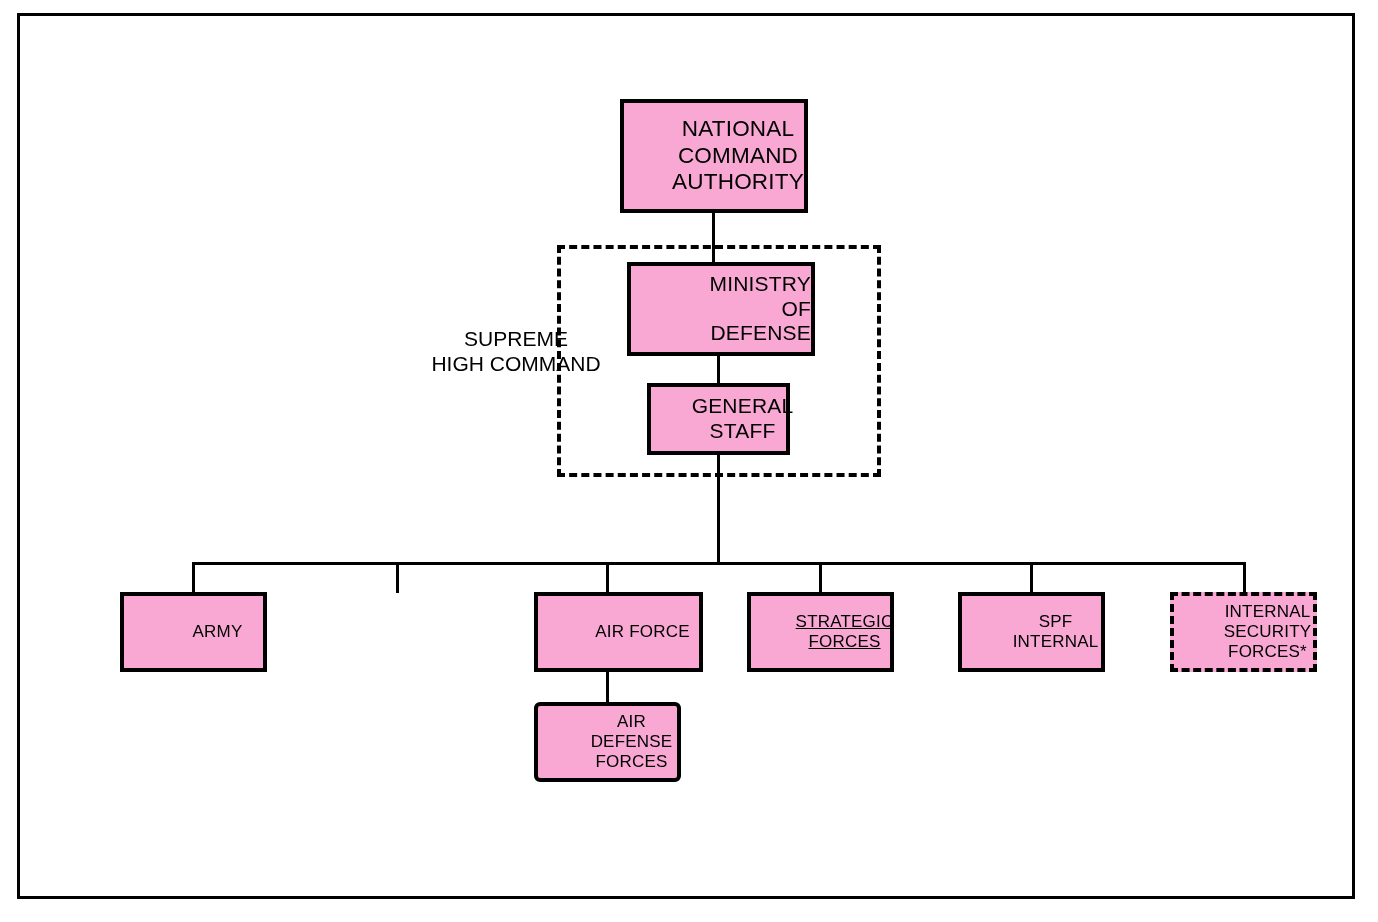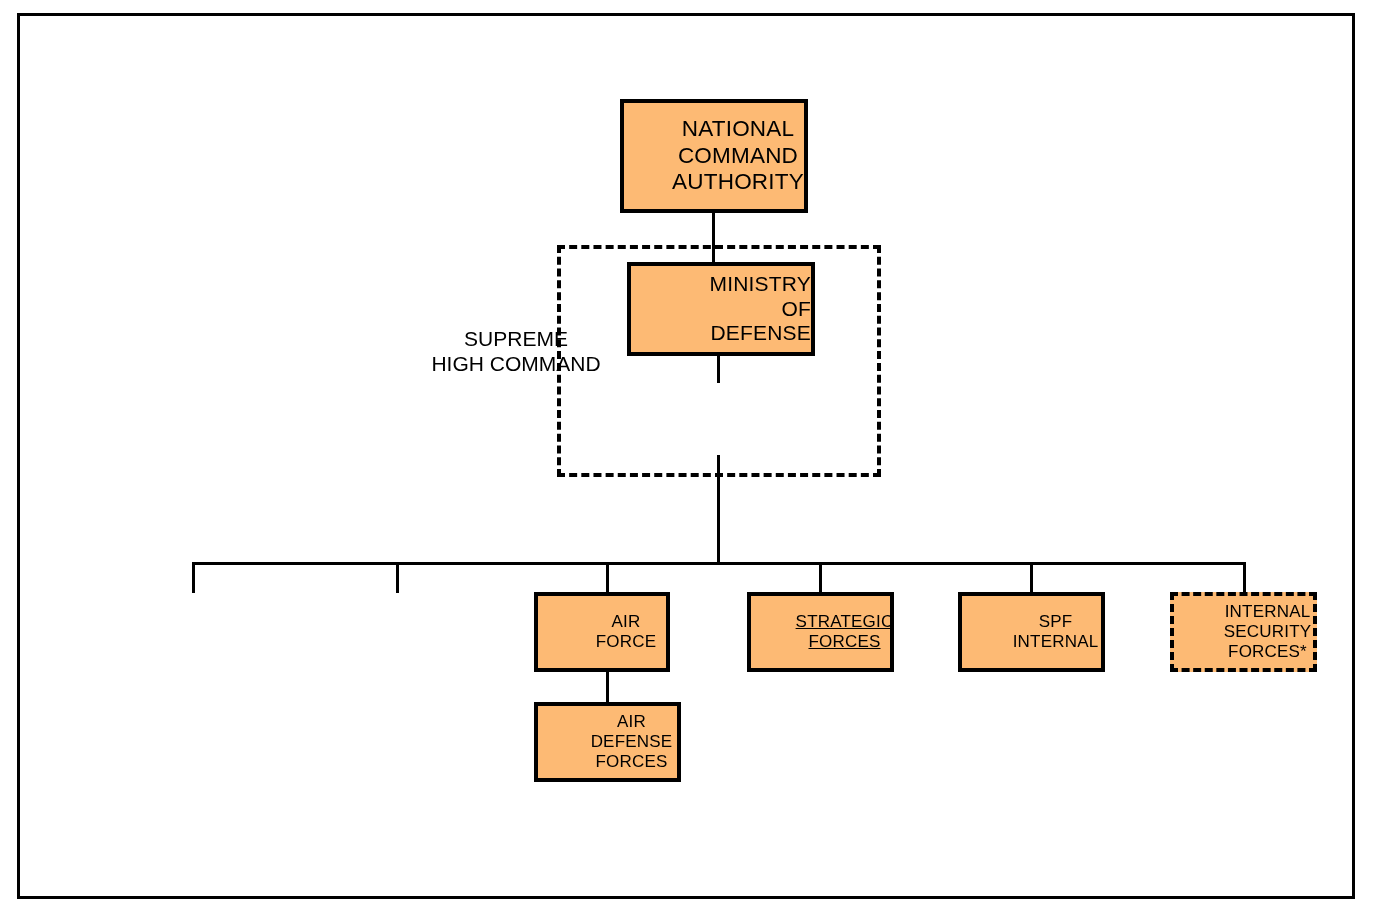--- a/index.html
+++ b/index.html
@@ -26,21 +26,21 @@
     top: 13px;
     width: 1338px;
     height: 886px;
     border: 3px solid #000000;
     box-sizing: border-box;
     background: #ffffff;
   }
   .node {
     position: absolute;
     box-sizing: border-box;
-    background: #fdba74;
+    background: #f9a8d4;
     display: flex;
     align-items: center;
     justify-content: center;
     text-align: center;
     color: #000000;
     line-height: 1.18;
     letter-spacing: 0.2px;
     z-index: 5;
     padding-left: 48px;
   }
@@ -89,25 +89,25 @@
     white-space: pre-line;
     z-index: 6;
   }
 
   
   #node-nca      { left: 600px; top: 83px;  width: 188px; height: 114px; font-size: 22.5px; }
   #node-mod      { left: 607px; top: 246px; width: 188px; height: 94px;  font-size: 21px; text-align: right; }
   #node-gs       { left: 627px; top: 367px; width: 143px; height: 72px;  font-size: 21px; }
   #node-army     { left: 100px; top: 576px; width: 147px; height: 80px;  font-size: 17px; }
   #node-navy     { left: 304px; top: 576px; width: 147px; height: 80px;  font-size: 17px; }
-  #node-airforce { left: 514px; top: 576px; width: 136px; height: 80px;  font-size: 17px; }
+  #node-airforce { left: 514px; top: 576px; width: 169px; height: 80px;  font-size: 17px; }
   #node-strategic{ left: 727px; top: 576px; width: 147px; height: 80px;  font-size: 17px; text-decoration: underline; }
   #node-spf      { left: 938px; top: 576px; width: 147px; height: 80px;  font-size: 17px; }
   #node-isf      { left: 1150px;top: 576px; width: 147px; height: 80px;  font-size: 17px; }
-  #node-adf      { left: 514px; top: 686px; width: 147px; height: 80px;  font-size: 17px; }
+  #node-adf      { left: 514px; top: 686px; width: 147px; height: 80px;  font-size: 17px; border-radius: 6px; }
 
   
   #group-shc     { left: 537px; top: 229px; width: 324px; height: 232px; }
   #label-shc     { left: 392px; top: 310px; width: 208px; font-size: 21px; }
 
   
   #conn-nca-down    { left: 692px; top: 197px; height: 49px; }
   #conn-mod-gs      { left: 697px; top: 340px; height: 27px; }
   #conn-gs-bus      { left: 697px; top: 439px; height: 109px; }
   #conn-bus         { left: 173px; top: 546px; width: 1053px; }
@@ -149,21 +149,28 @@
       <span class="label">NATIONAL
 COMMAND
 AUTHORITY</span>
     </div>
 
     <div class="node solid" id="node-mod">
       <span class="label">MINISTRY OF
 DEFENSE</span>
     </div>
 
+    <div class="node solid" id="node-gs">
+      <span class="label">GENERAL
+STAFF</span>
+    </div>
 
+    <div class="node solid" id="node-army">
+      <span class="label">ARMY</span>
+    </div>
 
 
     <div class="node solid" id="node-airforce">
       <span class="label">AIR FORCE</span>
     </div>
 
     <div class="node solid" id="node-strategic">
       <span class="label">STRATEGIC
 FORCES</span>
     </div>

